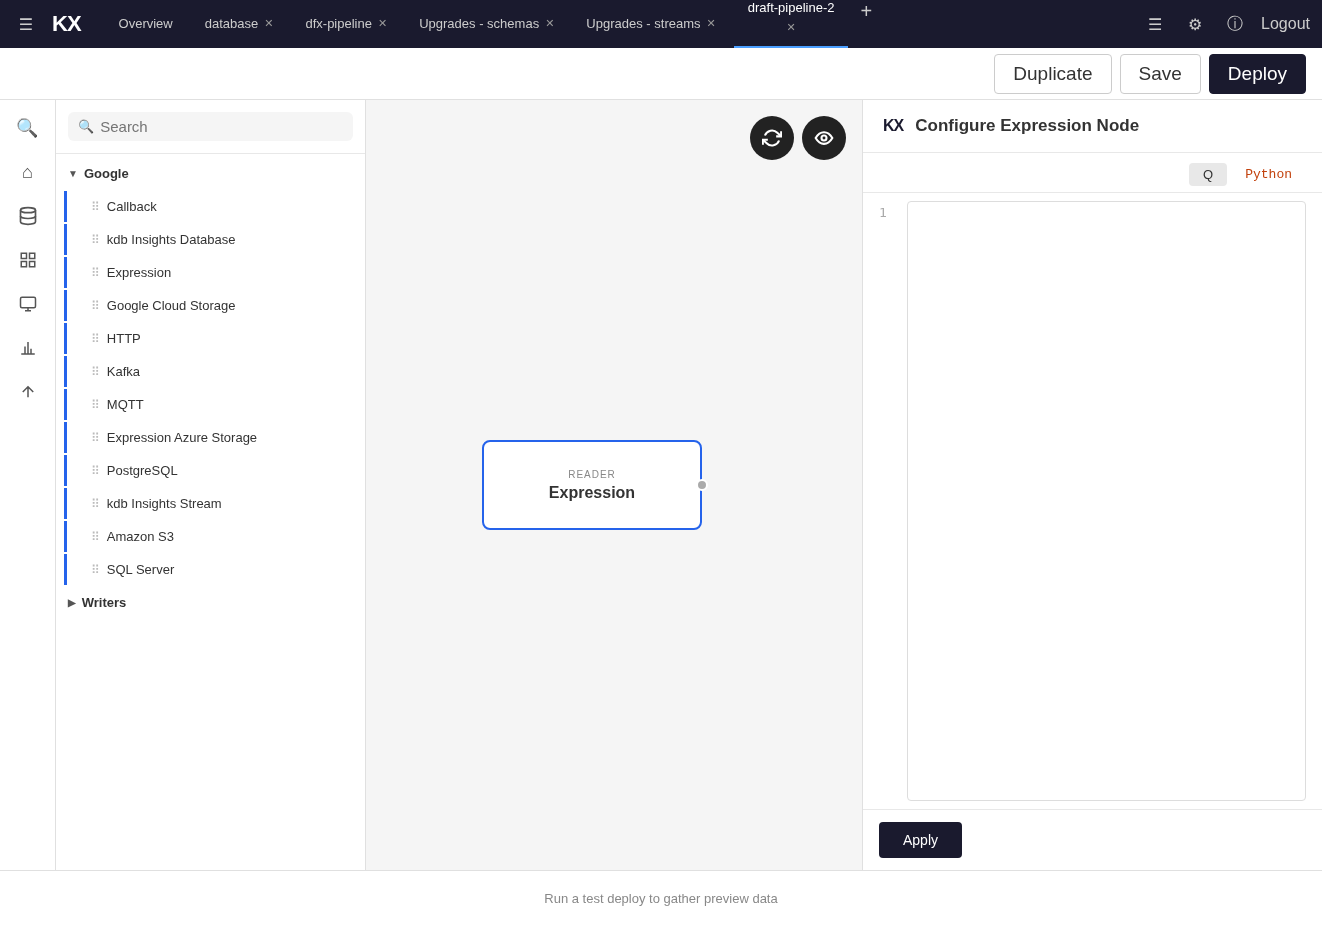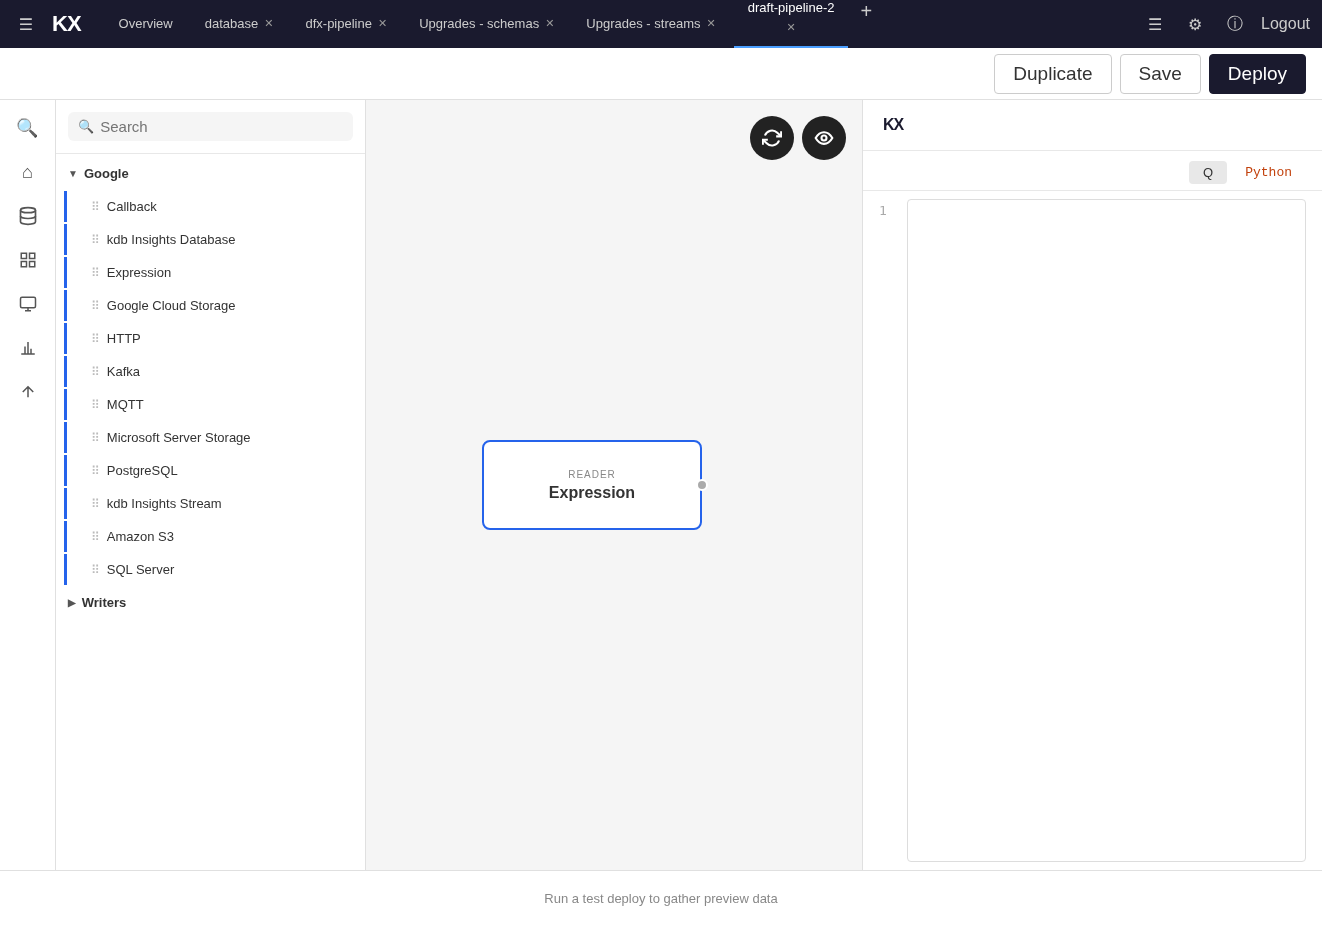--- a/index.html
+++ b/index.html
@@ -283,21 +283,21 @@
       <div class="list-item">
         <span class="drag-dots">⠿</span>
         <span>Kafka</span>
       </div>
       <div class="list-item">
         <span class="drag-dots">⠿</span>
         <span>MQTT</span>
       </div>
       <div class="list-item">
         <span class="drag-dots">⠿</span>
-        <span>Microsoft Server Storage</span>
+        <span>Expression Azure Storage</span>
       </div>
       <div class="list-item">
         <span class="drag-dots">⠿</span>
         <span>PostgreSQL</span>
       </div>
       <div class="list-item">
         <span class="drag-dots">⠿</span>
         <span>kdb Insights Stream</span>
       </div>
       <div class="list-item">
@@ -337,34 +337,38 @@
       <span class="node-type">READER</span>
       <span class="node-name">Expression</span>
       <div class="node-connector"></div>
     </div>
   </div>
 
   <div class="config-panel">
     <div class="config-header">
       <span class="config-logo">KX</span>
       <div class="config-title-wrap">
+        <div class="config-title">Configure Expression Node</div>
       </div>
     </div>
 
     <div class="config-lang-bar">
       <button class="lang-btn active">Q</button>
       <button class="lang-btn inactive">Python</button>
     </div>
 
     <div class="config-editor-wrap">
       <div class="line-numbers">
         <span>1</span>
       </div>
       <textarea class="editor-area" style=""></textarea>
     </div>
 
+    <div class="config-apply-bar">
+      <button class="apply-btn">Apply</button>
+    </div>
   </div>
 
 </div>
 
 <div class="bottom-bar">
   <span>Run a test deploy to gather preview data</span>
 </div>
 
 </body></html>

